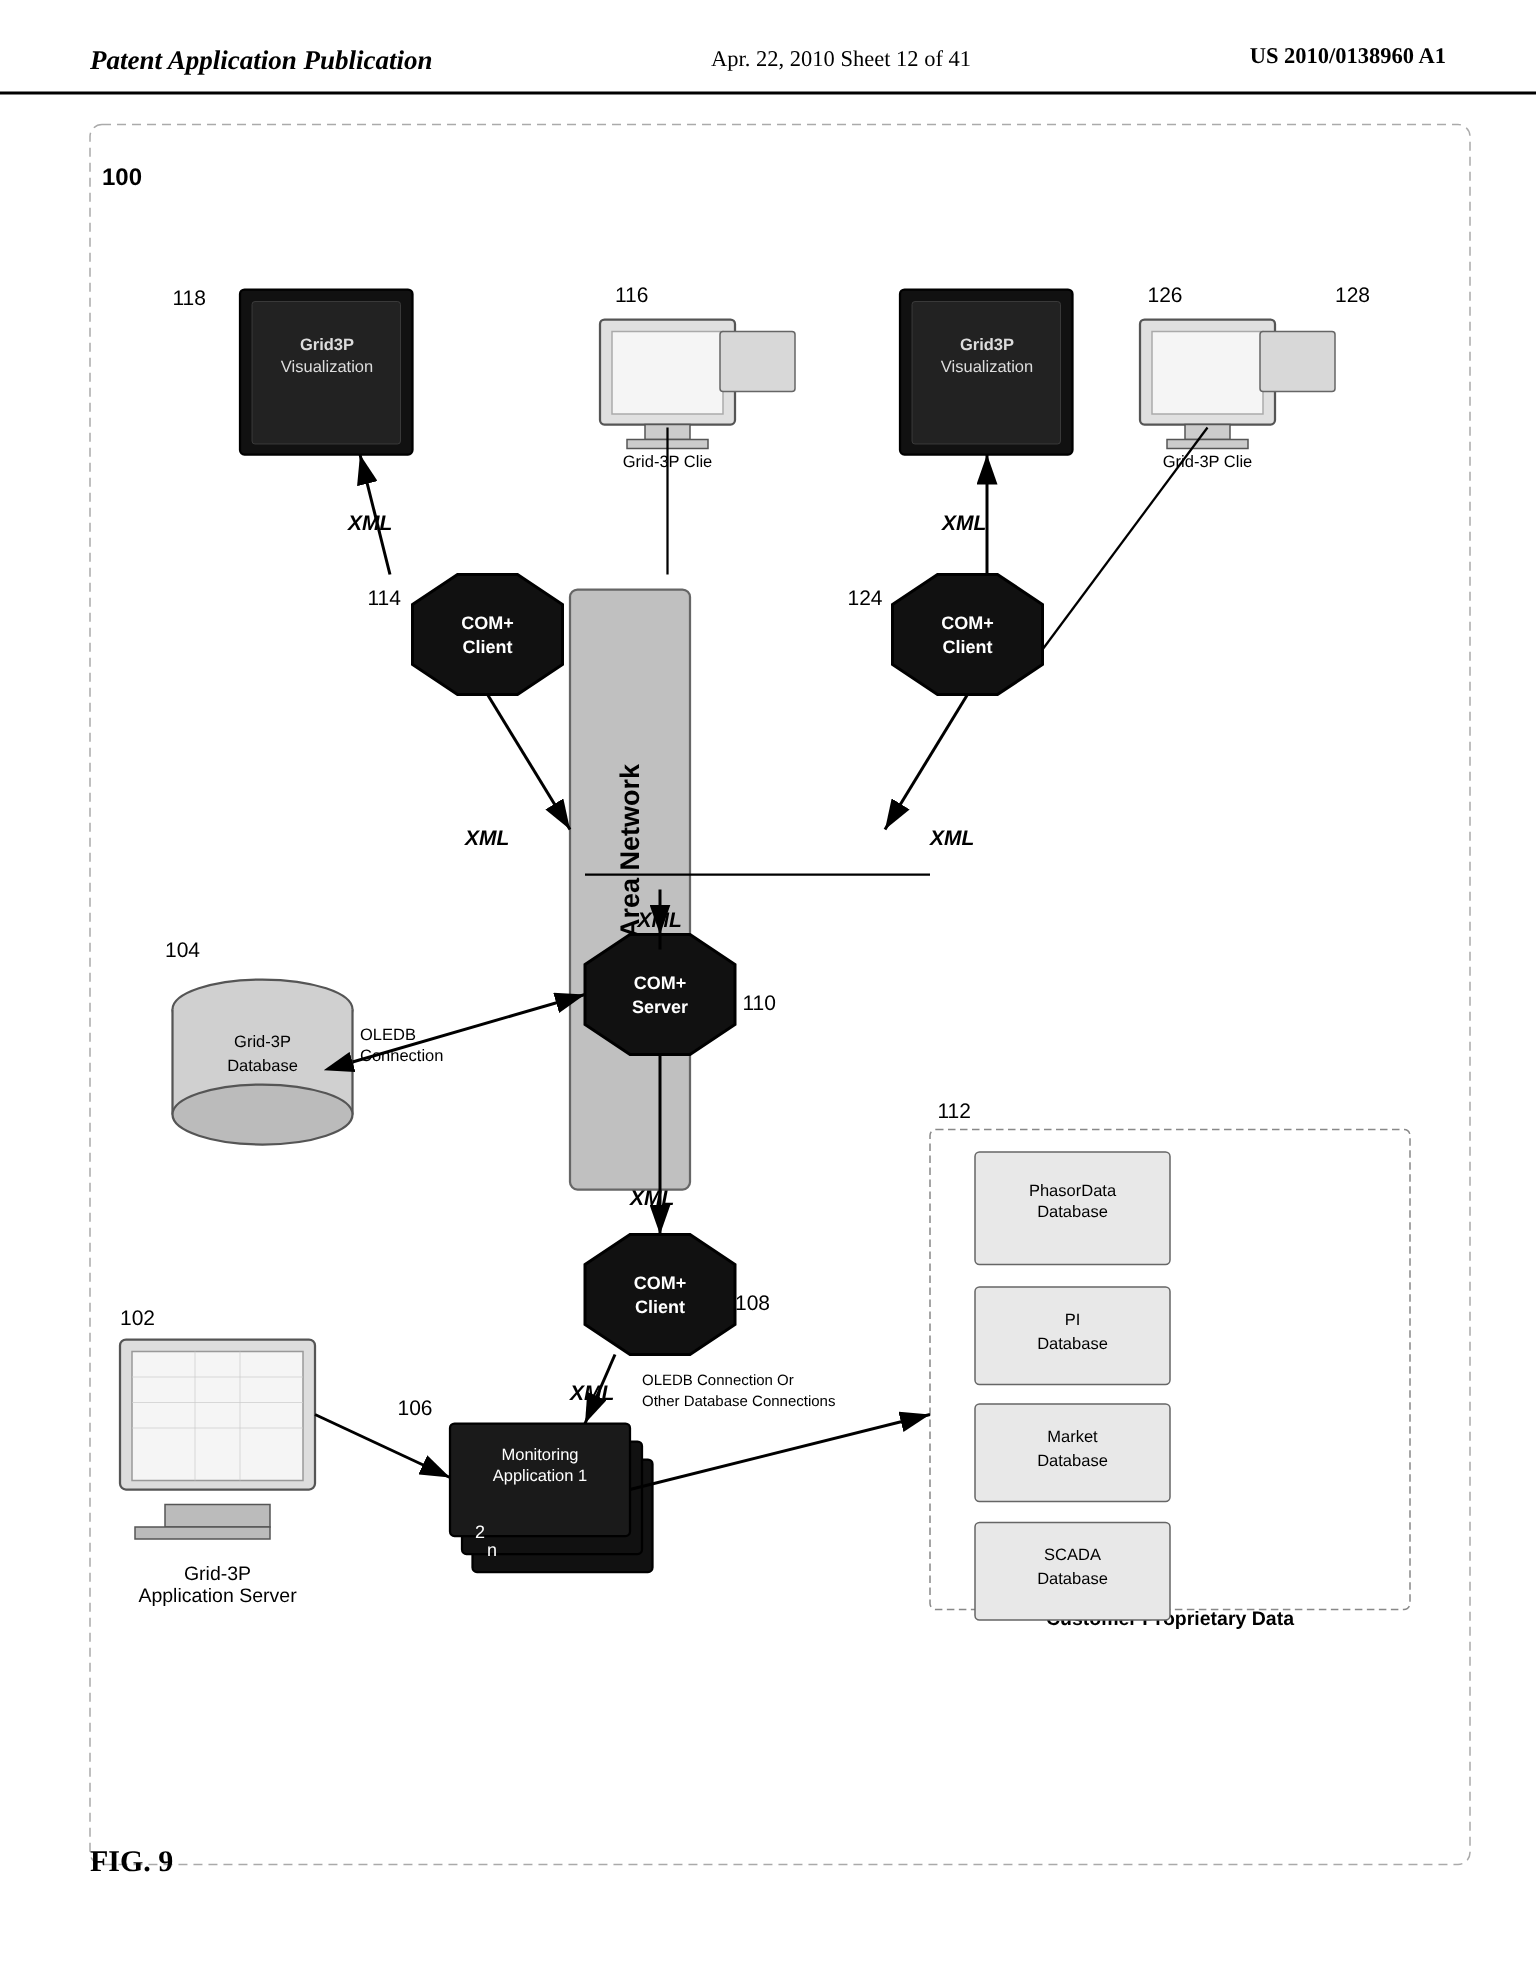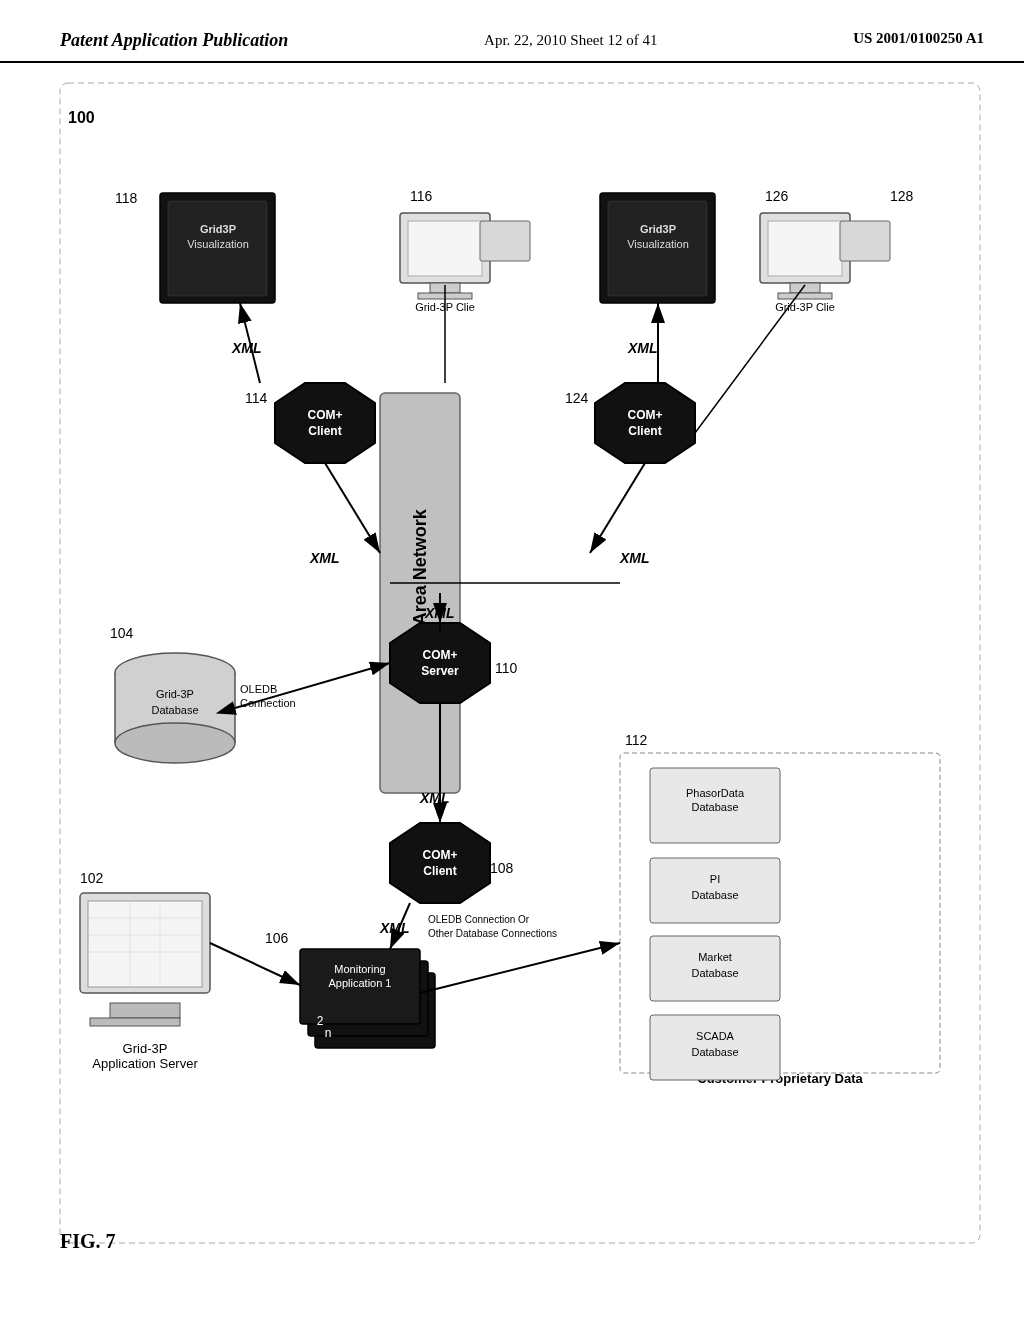--- a/index.html
+++ b/index.html
@@ -10,21 +10,21 @@
       font-family: 'Times New Roman', Times, serif;
       position: relative;
       overflow: hidden;
     }
 
     
     .page-header {
       display: flex;
       justify-content: space-between;
       align-items: flex-start;
-      padding: 30px 40px 10px 60px;
+      padding: 30px 60px 10px 60px;
       border-bottom: 2px solid #000;
     }
     .header-left {
       font-weight: bold;
       font-size: 18px;
       font-style: italic;
     }
     .header-center {
       font-size: 15px;
       text-align: center;
@@ -60,21 +60,21 @@
       width: 960px;
       height: 1200px;
     }
   </style>
 </head>
 <body>
 
 <div class="page-header">
   <div class="header-left">Patent Application Publication</div>
   <div class="header-center">Apr. 22, 2010  Sheet 12 of 41</div>
-  <div class="header-right">US 2001/0100250 A1</div>
+  <div class="header-right">US 2010/0138960 A1</div>
 </div>
 
 <div class="diagram-area">
 
   <svg class="diagram-svg" viewBox="0 0 960 1200">
     <defs>
       <marker id="arrowhead" markerWidth="10" markerHeight="7" refX="10" refY="3.5" orient="auto">
         <polygon points="0 0, 10 3.5, 0 7" fill="#000"></polygon>
       </marker>
       <marker id="arrowhead-start" markerWidth="10" markerHeight="7" refX="0" refY="3.5" orient="auto-start-reverse">
@@ -242,14 +242,14 @@
     <line x1="415" y1="212" x2="415" y2="310" stroke="#000" stroke-width="1.5"></line>
 
     <line x1="775" y1="212" x2="665" y2="360" stroke="#000" stroke-width="1.5"></line>
 
     <line x1="360" y1="510" x2="590" y2="510" stroke="#000" stroke-width="1.5"></line>
 
     <line x1="410" y1="520" x2="410" y2="550" stroke="#000" stroke-width="2" marker-end="url(#arrowhead)"></line>
 
   </svg>
 
-  <div class="fig-label">FIG. 7</div>
+  <div class="fig-label">FIG. 9</div>
 </div>
 
 </body></html>

